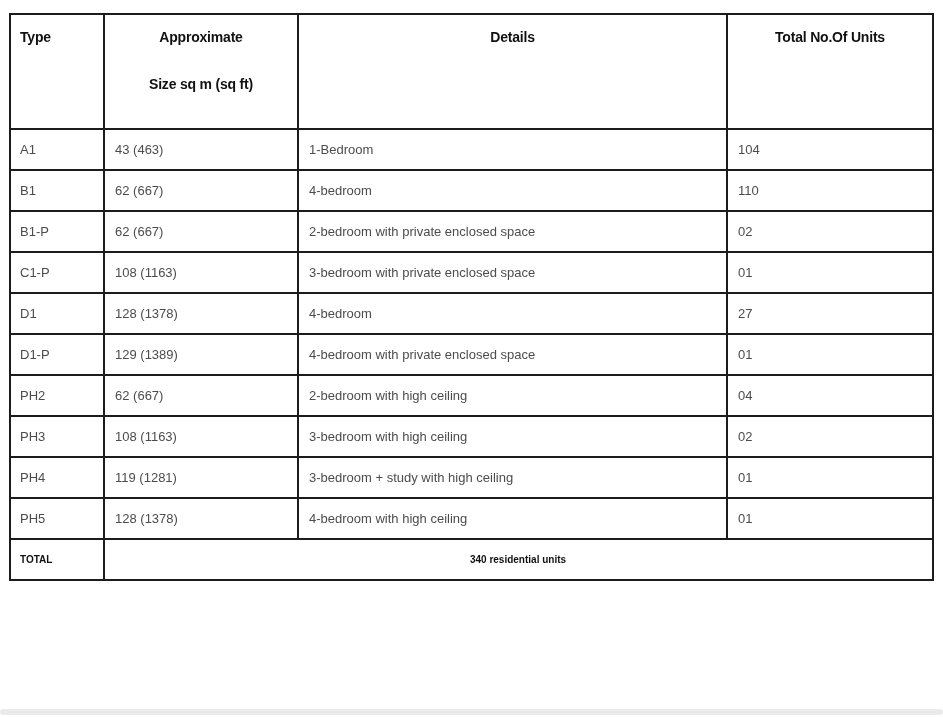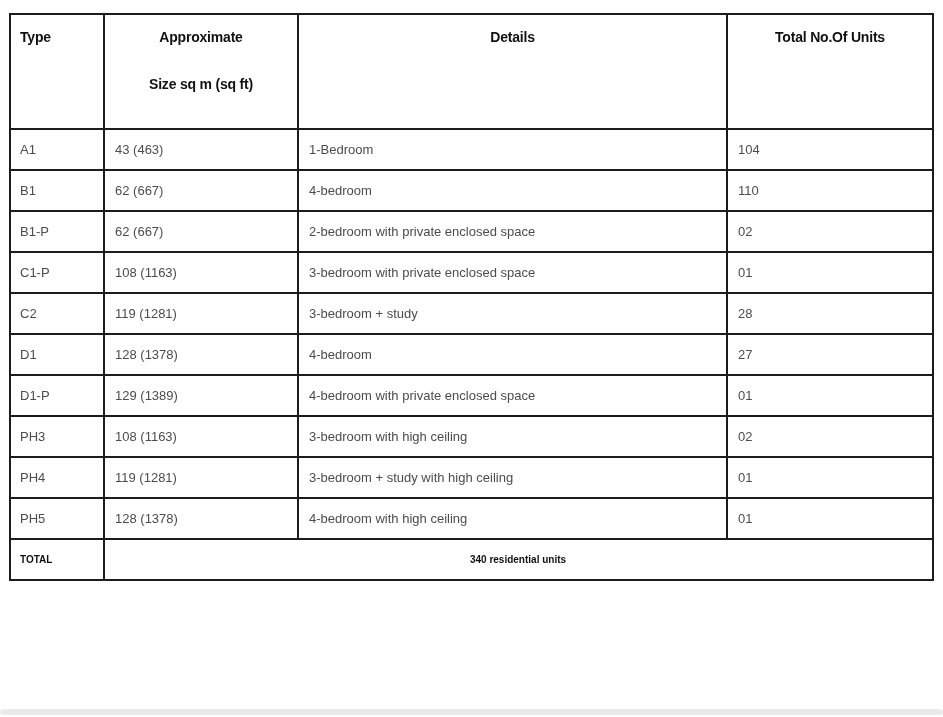--- a/index.html
+++ b/index.html
@@ -131,36 +131,36 @@
         <td class="cell-details">2-bedroom with private enclosed space</td>
         <td class="cell-units">02</td>
       </tr>
       <tr>
         <td class="cell-type">C1-P</td>
         <td class="cell-size">108 (1163)</td>
         <td class="cell-details">3-bedroom with private enclosed space</td>
         <td class="cell-units">01</td>
       </tr>
       <tr>
-        <td class="cell-type">C2</td>
-        <td class="cell-size">119 (1281)</td>
-        <td class="cell-details">3-bedroom + study</td>
-        <td class="cell-units">28</td>
-      </tr>
-      <tr>
         <td class="cell-type">D1</td>
         <td class="cell-size">128 (1378)</td>
         <td class="cell-details">4-bedroom</td>
         <td class="cell-units">27</td>
       </tr>
       <tr>
         <td class="cell-type">D1-P</td>
         <td class="cell-size">129 (1389)</td>
         <td class="cell-details">4-bedroom with private enclosed space</td>
         <td class="cell-units">01</td>
+      </tr>
+      <tr>
+        <td class="cell-type">PH2</td>
+        <td class="cell-size">62 (667)</td>
+        <td class="cell-details">2-bedroom with high ceiling</td>
+        <td class="cell-units">04</td>
       </tr>
       <tr>
         <td class="cell-type">PH3</td>
         <td class="cell-size">108 (1163)</td>
         <td class="cell-details">3-bedroom with high ceiling</td>
         <td class="cell-units">02</td>
       </tr>
       <tr>
         <td class="cell-type">PH4</td>
         <td class="cell-size">119 (1281)</td>

